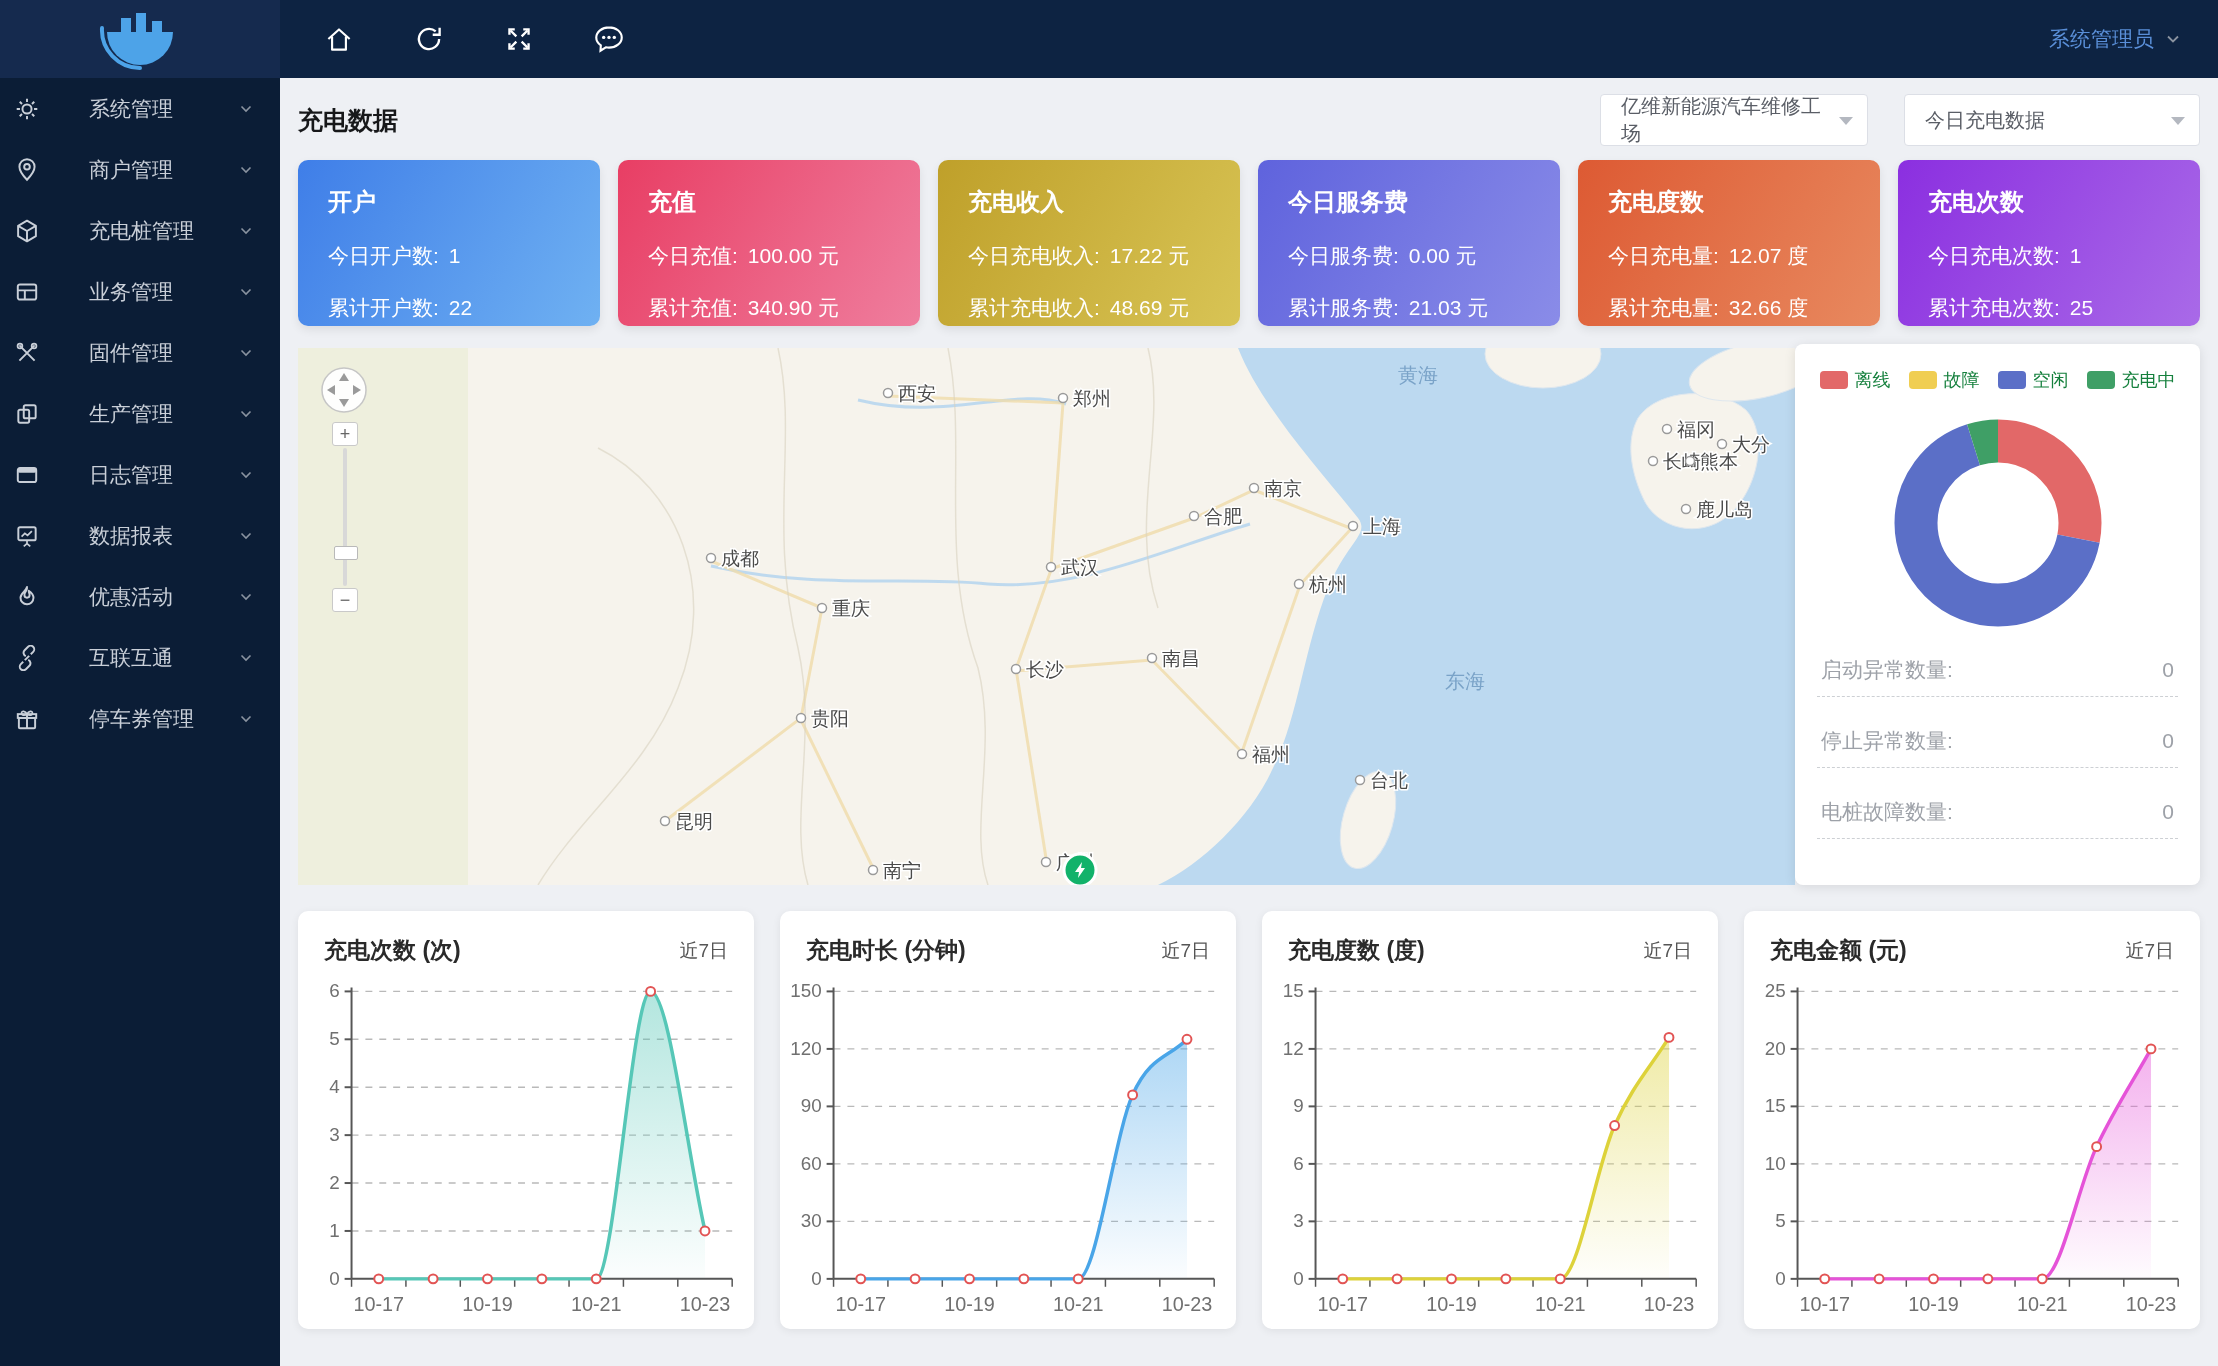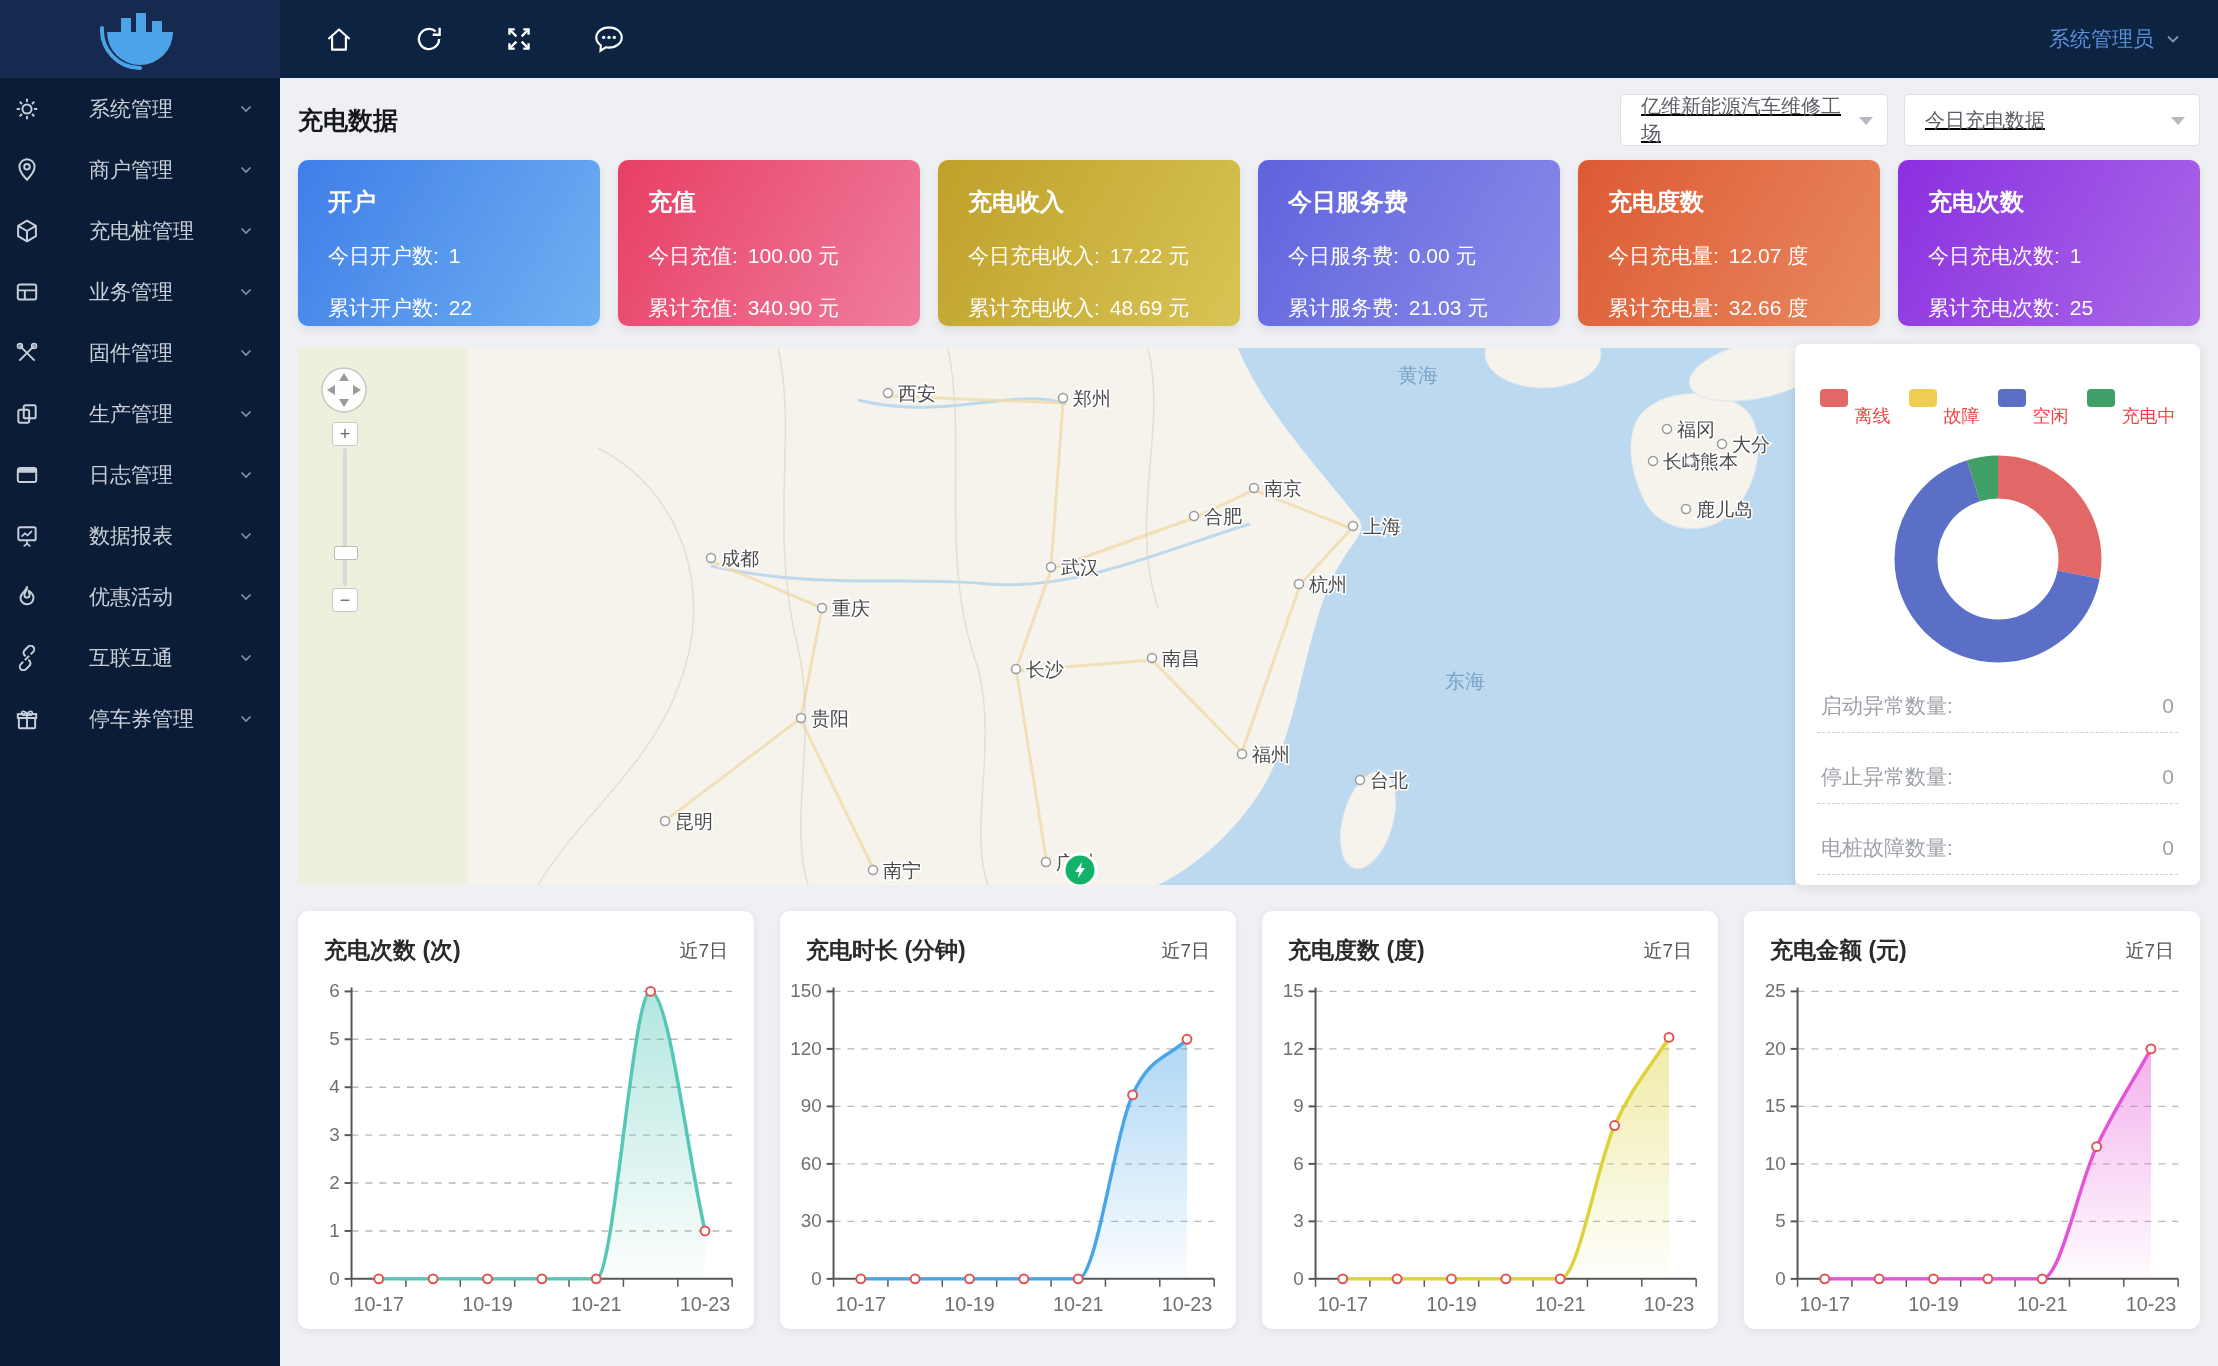--- a/index.html
+++ b/index.html
@@ -11,38 +11,38 @@
   .top-right{margin-left:auto;margin-right:36px;display:flex;align-items:center;gap:10px;cursor:pointer;}
   .top-right .uname{color:#5a8fd8;font-size:21px;}
   .sidebar{position:absolute;left:0;top:78px;width:280px;height:1288px;background:#0b1d36;z-index:4;}
   .side-item{height:61px;display:flex;align-items:center;padding:0 26px 0 14px;color:#c9cfd8;cursor:pointer;gap:29px;}
   .side-item .s-icon{width:26px;height:26px;flex:0 0 auto;color:#c9cfd8;}
   .side-item .s-label{font-size:21px;margin-left:20px;flex:1;}
   .side-item .s-chev{color:#8a93a0;flex:0 0 auto;}
   .main{position:absolute;left:280px;top:78px;width:1938px;height:1288px;background:#eef0f4;padding:0 18px;box-sizing:border-box;}
   .head-row{margin-top:16px;display:flex;align-items:center;justify-content:space-between;}
   .page-title{font-size:25px;font-weight:bold;color:#17181a;}
-  .selects{display:flex;gap:16px;text-decoration:underline;}
+  .selects{display:flex;gap:36px;}
   .sel{position:relative;height:52px;background:#fff;border:1px solid #dcdfe6;border-radius:4px;display:flex;align-items:center;padding:0 44px 0 20px;font-size:20px;color:#5a5e66;cursor:pointer;box-sizing:border-box;}
   .sel.w1{width:268px;}
   .sel.w2{width:296px;}
   .caret{position:absolute;right:14px;top:50%;margin-top:-3px;width:0;height:0;border-left:7px solid transparent;border-right:7px solid transparent;border-top:8px solid #b4b8c0;}
   .cards-row{margin-top:14px;display:flex;gap:18px;}
   .stat-card{flex:1;height:166px;border-radius:10px;padding:26px 30px;box-sizing:border-box;color:#fff;box-shadow:0 4px 10px rgba(0,0,0,.08);}
   .stat-card .t{font-size:24px;font-weight:bold;}
   .stat-card .ln{font-size:21px;margin-top:24px;}
   .stat-card .ln .v{margin-left:10px;}
   .map-wrap{position:relative;margin-top:22px;height:537px;}
   .map-canvas{position:absolute;left:0;top:0;width:1497px;height:537px;overflow:hidden;background:#f6f3ec;cursor:grab;}
   .map-canvas svg text{font-family:"Liberation Sans","DejaVu Sans",sans-serif;}
   .status-card{position:absolute;right:0;top:-4px;width:405px;height:541px;background:#fff;border-radius:8px;box-shadow:0 2px 12px rgba(0,0,0,.10);padding:24px 22px;box-sizing:border-box;z-index:3;}
   .legend-row{display:flex;justify-content:center;gap:18px;align-items:center;}
   .lg-item{display:flex;align-items:center;gap:7px;cursor:pointer;}
   .lg-swatch{width:28px;height:18px;border-radius:4px;}
-  .lg-label{font-size:18px;color:#ef4444;margin-top:36px;}
+  .lg-label{font-size:18px;color:#15803d;}
   .donut-box{display:flex;justify-content:center;margin-top:16px;}
   .metrics{margin-top:18px;}
   .metric-row{display:flex;justify-content:space-between;align-items:baseline;font-size:21px;color:#9da1a8;border-bottom:1px dashed #cdd0d4;padding:0 4px 12px 4px;margin-bottom:30px;}
   .charts-row{margin-top:26px;display:flex;gap:26px;}
   .chart-card{flex:1;height:418px;background:#fff;border-radius:10px;box-shadow:0 2px 8px rgba(0,0,0,.07);padding:24px 2px 0 2px;box-sizing:border-box;}
   .chart-head{display:flex;justify-content:space-between;align-items:center;padding:0 24px;}
   .chart-title{font-size:23px;font-weight:bold;color:#2a2a2a;}
   .chart-period{font-size:19px;color:#555;}
   .chart-card svg{display:block;margin-top:8px;width:100%;}
   .map-ctl{position:absolute;z-index:2;}

